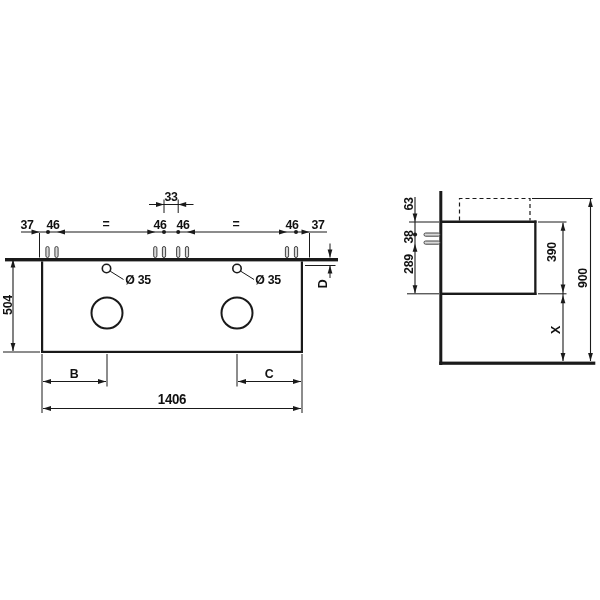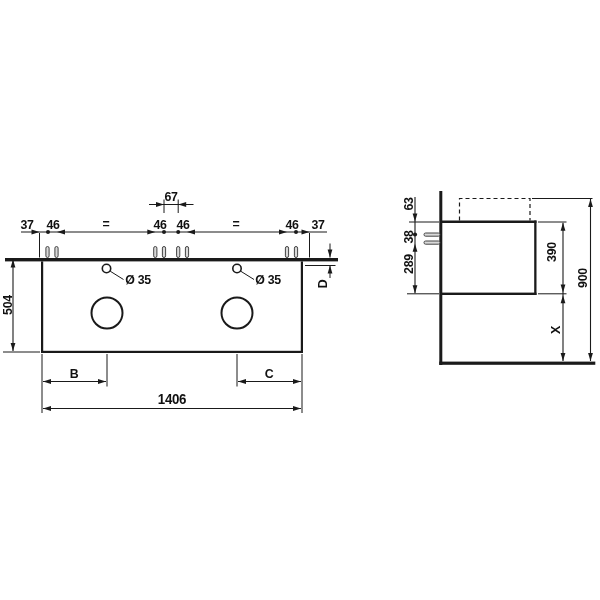--- a/index.html
+++ b/index.html
@@ -157,21 +157,21 @@
         <polygon points="590.5,199 588.1,207 592.9,207"></polygon>
         <polygon points="590.5,361 588.1,353 592.9,353"></polygon>
       </g>
     </g>
   </svg>
 
   <div class="dim" style="left:27px;top:224px;">37</div>
   <div class="dim" style="left:52.5px;top:224px;">46</div>
   <div class="dim" style="left:106px;top:223px;">=</div>
   <div class="dim" style="left:159.5px;top:224px;">46</div>
-  <div class="dim" style="left:171px;top:196px;">67</div>
+  <div class="dim" style="left:171px;top:196px;">33</div>
   <div class="dim" style="left:182.5px;top:224px;">46</div>
   <div class="dim" style="left:236px;top:223px;">=</div>
   <div class="dim" style="left:291.5px;top:224px;">46</div>
   <div class="dim" style="left:318px;top:224px;">37</div>
 
   <div class="dim rot" style="left:7px;top:305px;">504</div>
   <div class="dim" style="left:137.5px;top:279px;">Ø 35</div>
   <div class="dim" style="left:268px;top:279px;">Ø 35</div>
   <div class="dim rot" style="left:321.5px;top:283.5px;">D</div>
   <div class="dim" style="left:74px;top:372.5px;">B</div>

